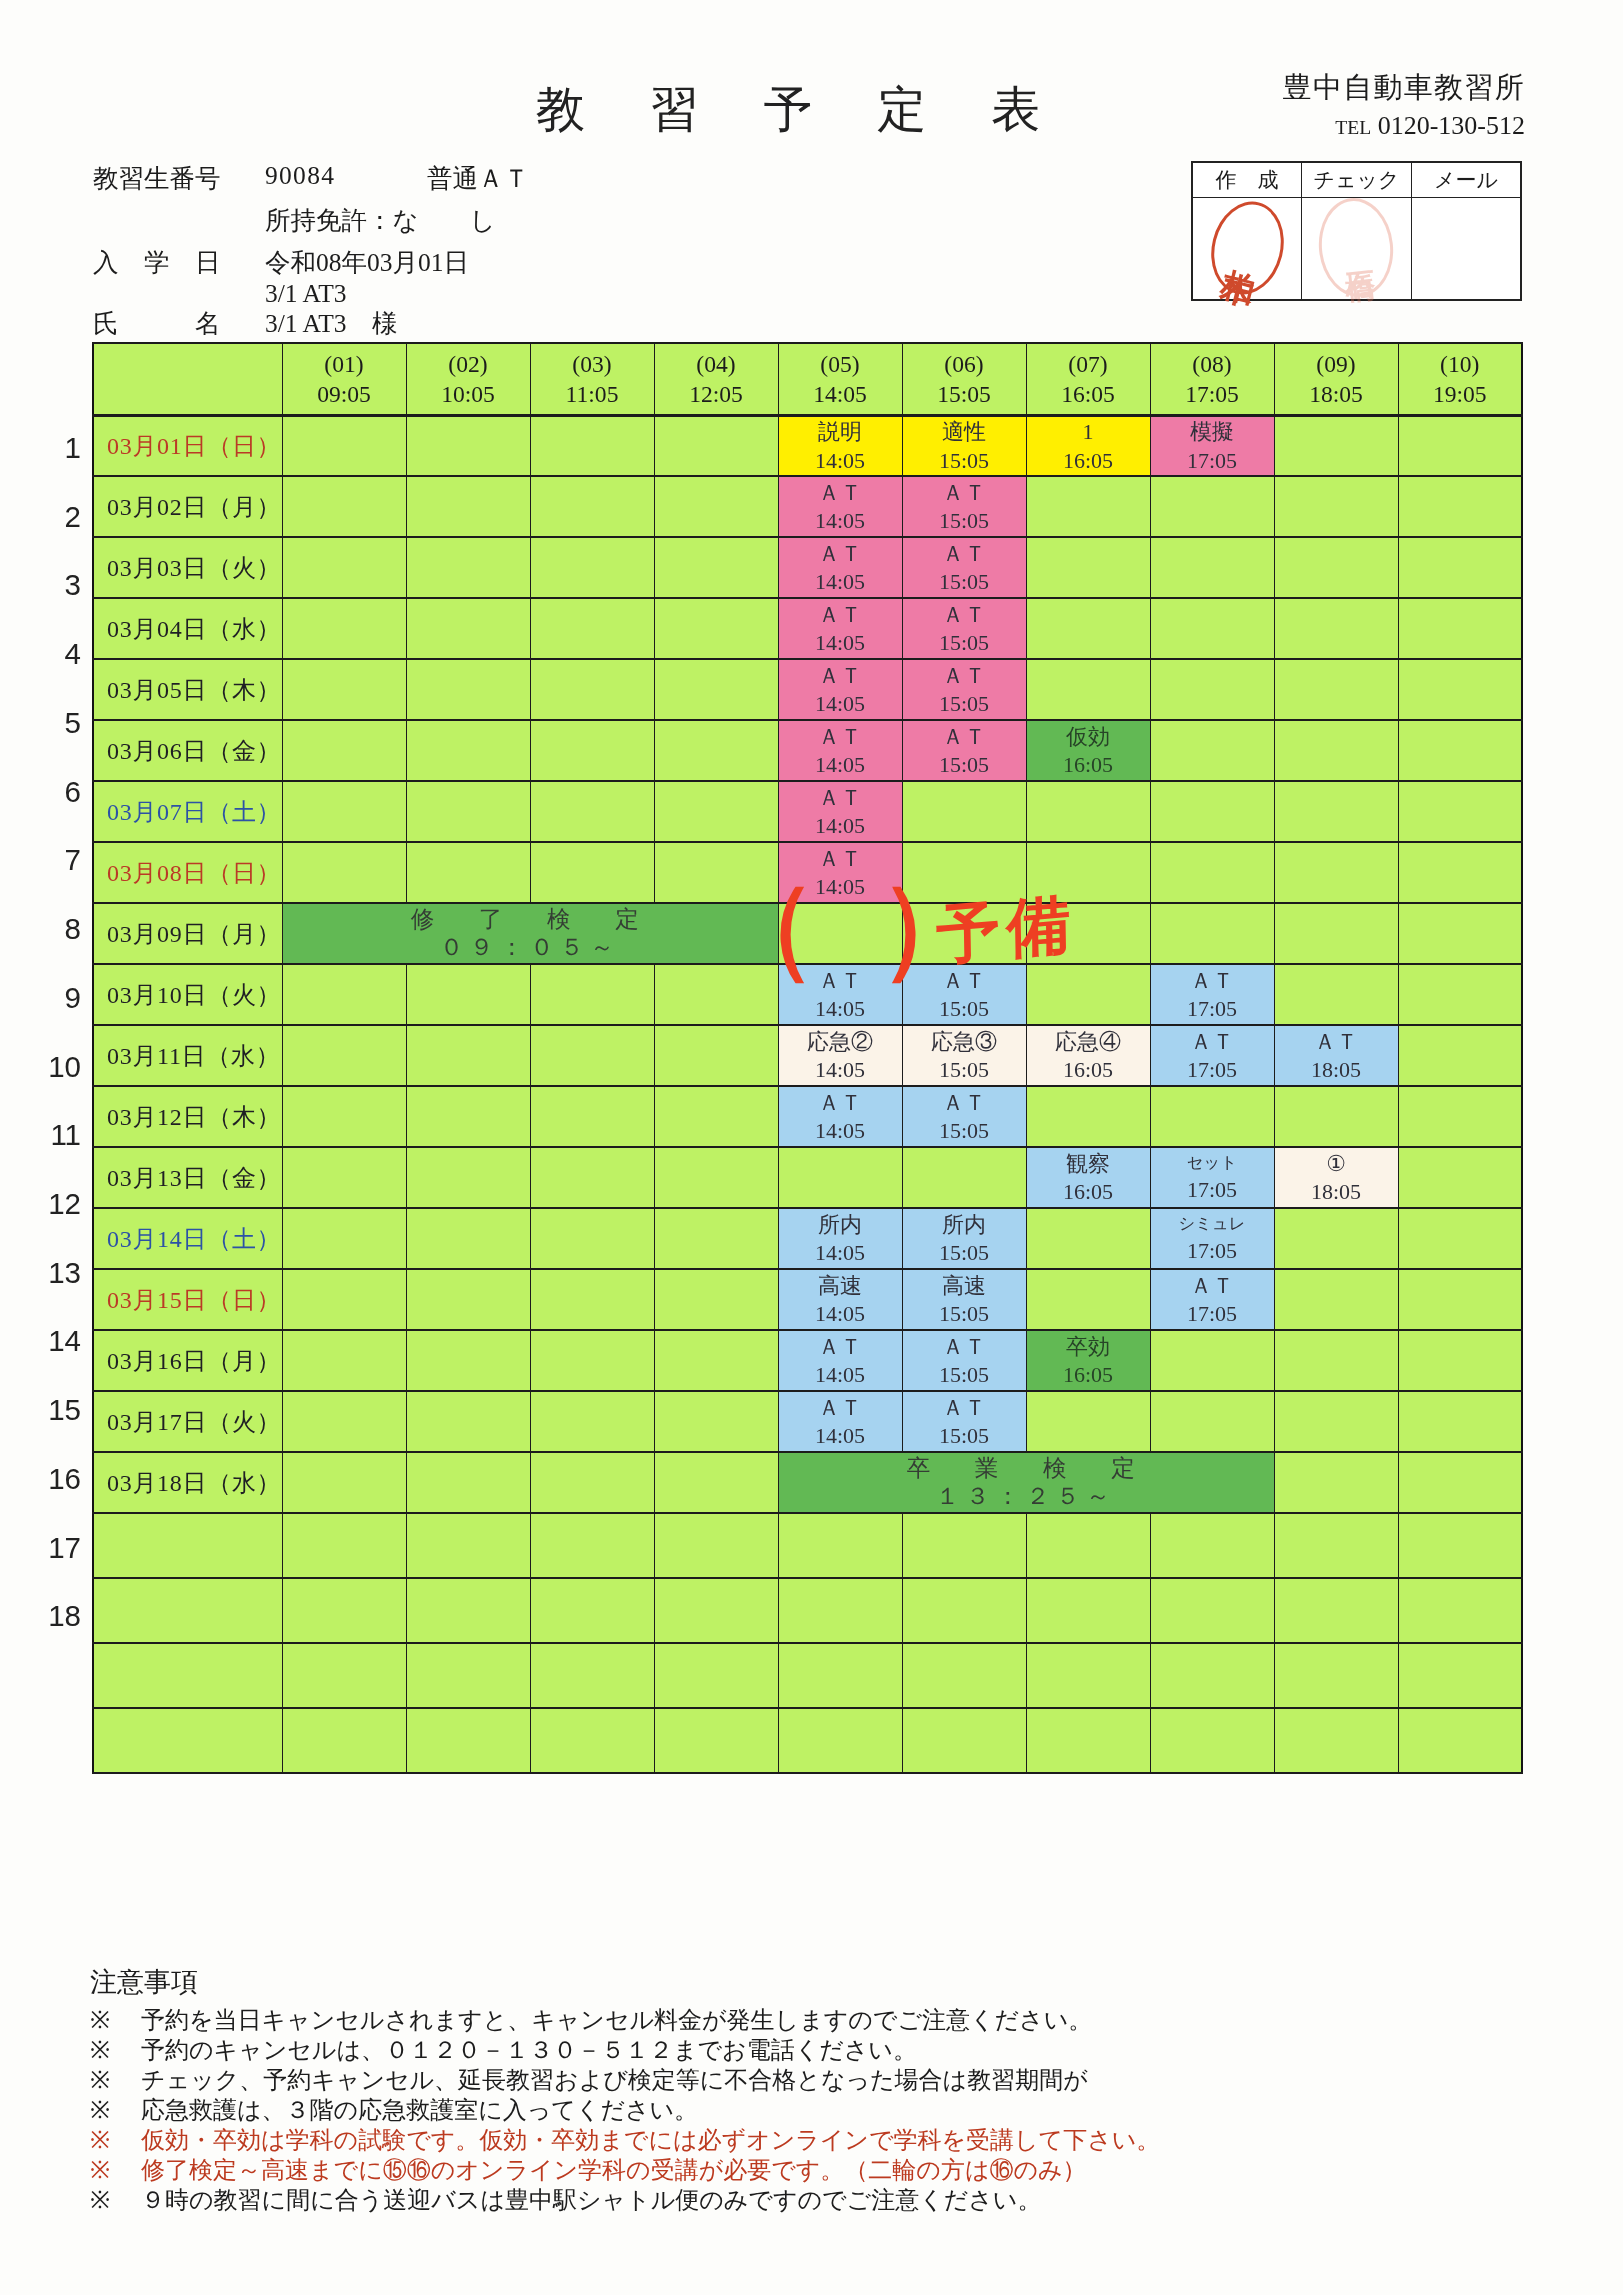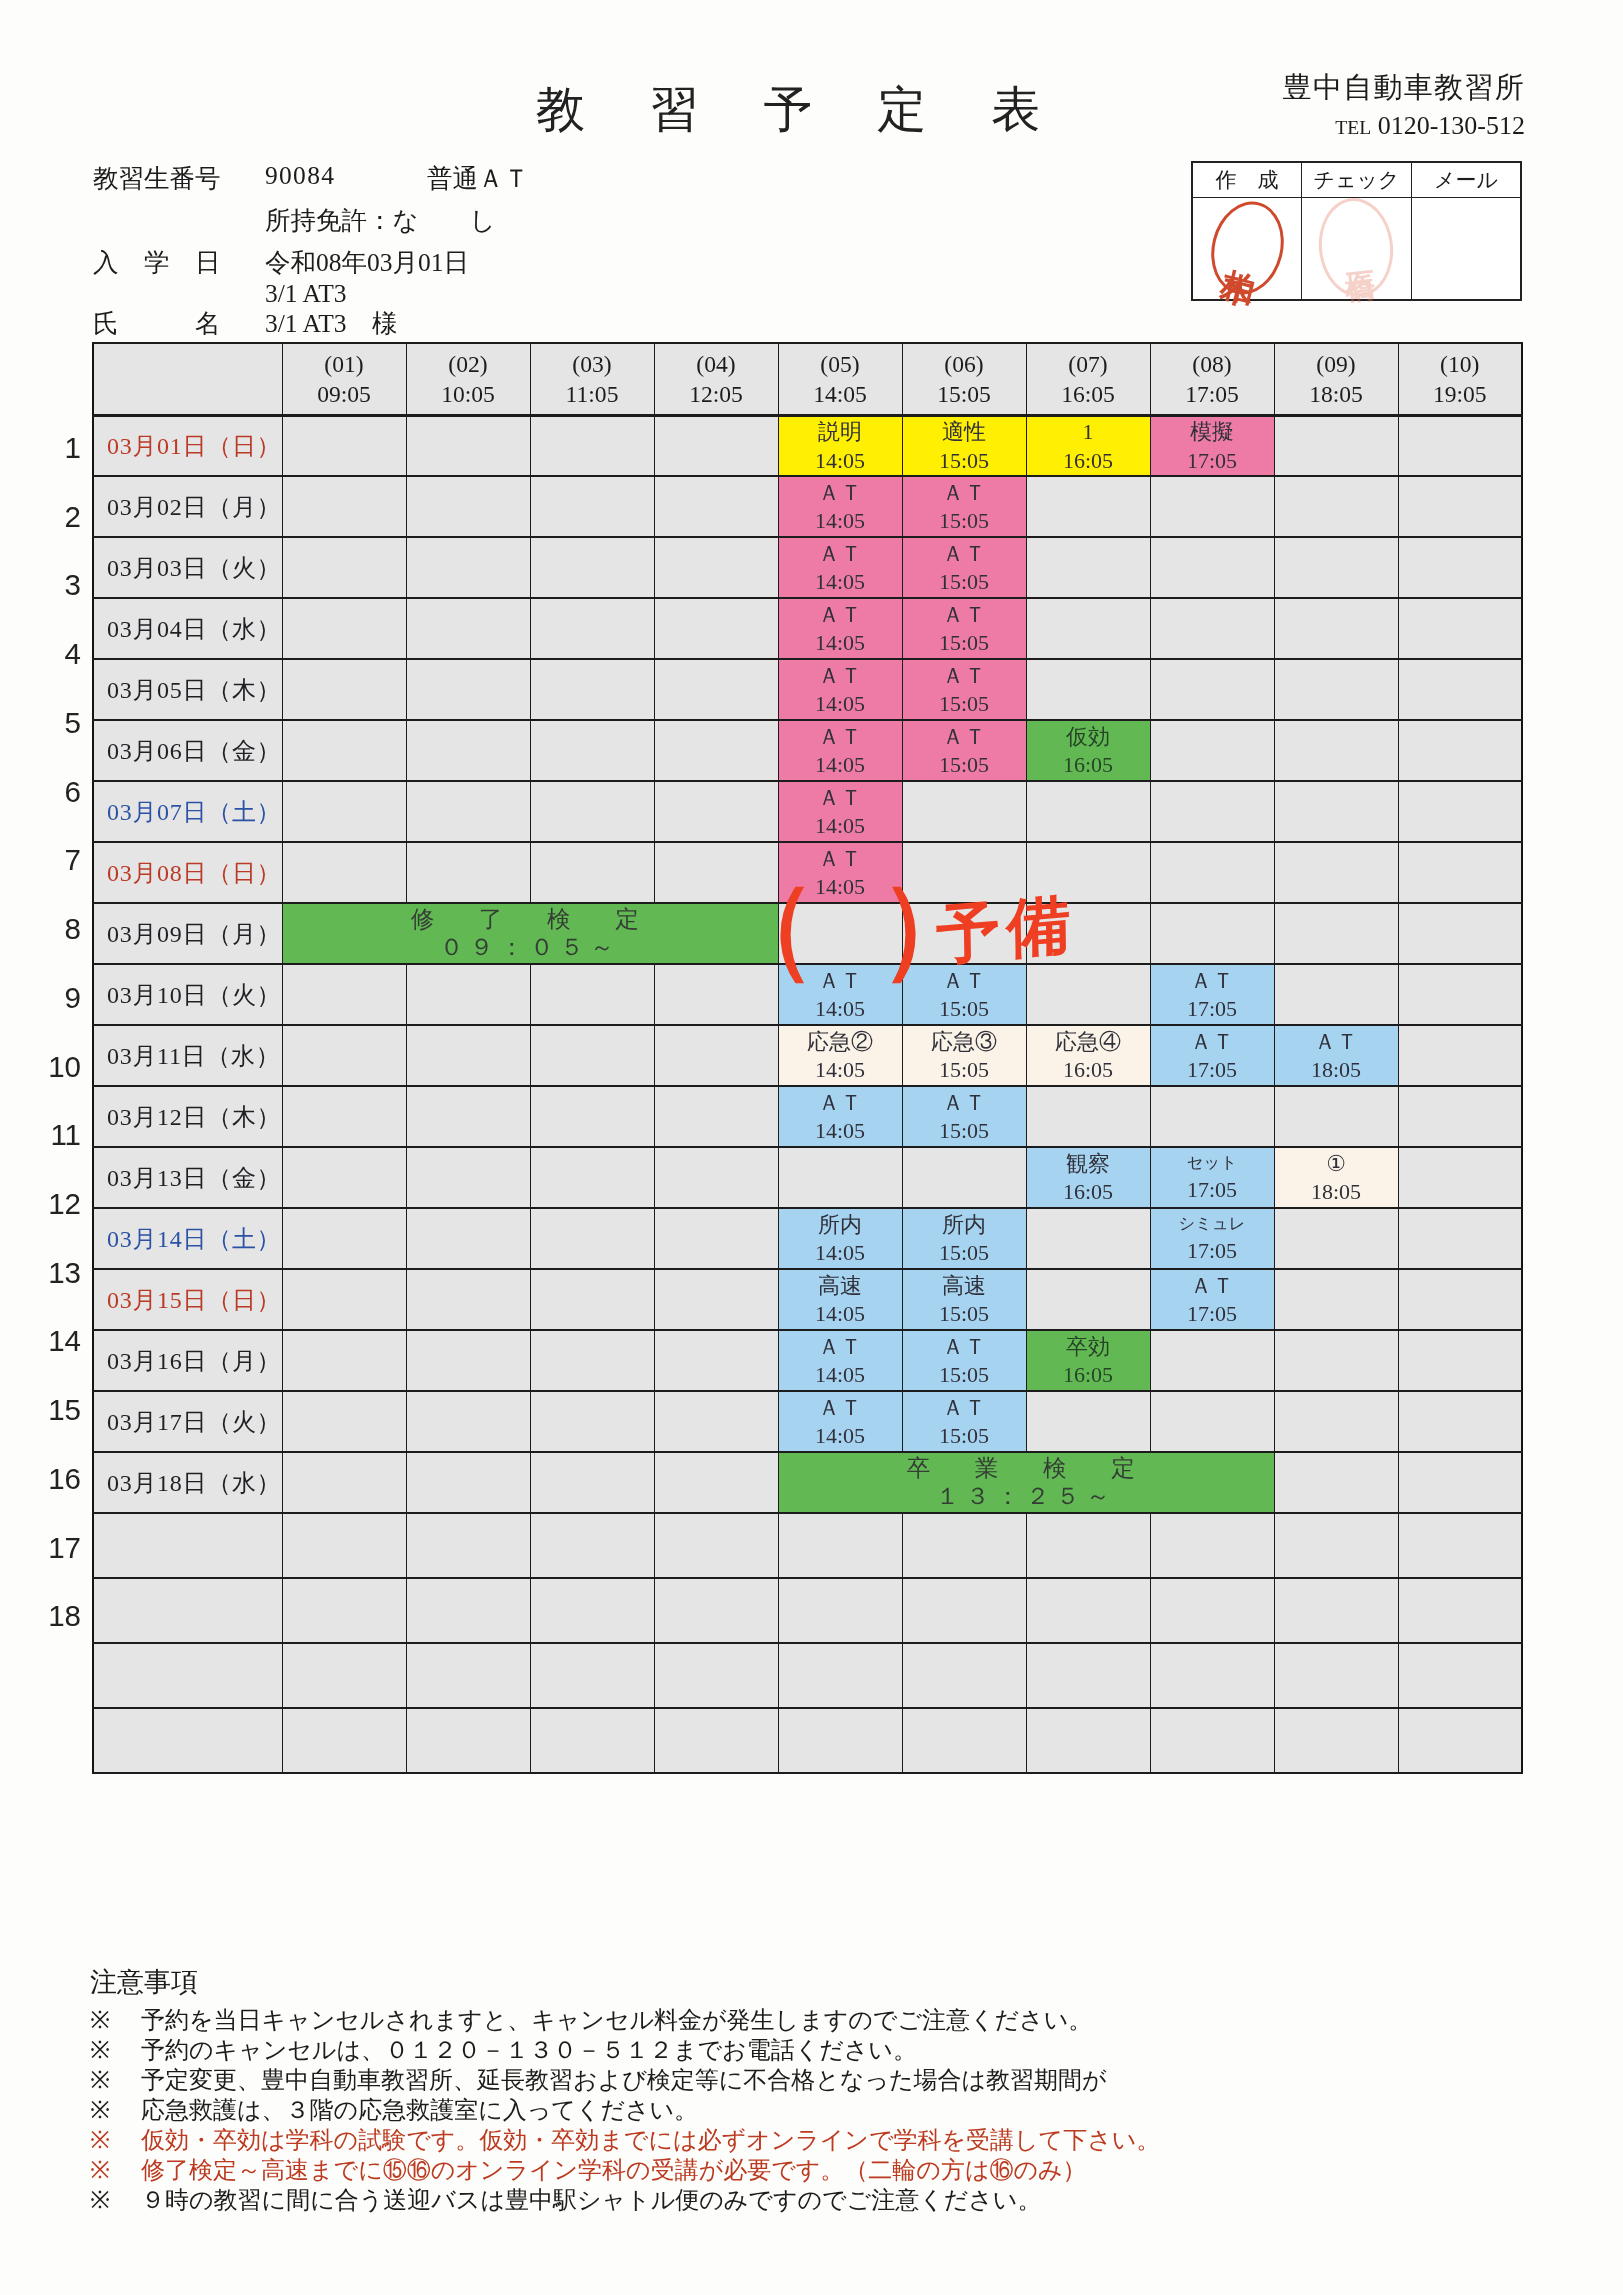--- a/index.html
+++ b/index.html
@@ -51,21 +51,21 @@
   .hanko2{
     width:68px; height:93px; border:3.3px solid #e2765d; color:#e2765d;
     font-size:30px; transform:rotate(-6deg); opacity:.33;
   }
   .created{
     position:absolute; right:99px; top:292px; font-size:26px; white-space:pre;
   }
   
   .grid{
     position:absolute; left:92px; top:342px; width:1428px;
-    border-collapse:collapse; table-layout:fixed; background:#e5e5e5;
+    border-collapse:collapse; table-layout:fixed; background:#bef264;
     border:2.6px solid #141414;
   }
   .grid th,.grid td{
     border:1.3px solid #1c1c1c; border-top-width:2px; border-bottom-width:2px;
     padding:0; overflow:hidden;
   }
   .grid thead th{border-bottom-width:3.3px;}
   .grid thead tr{height:72px;}
   .grid tbody tr.r{height:61px;}
   .grid tbody tr.e{height:65px;}
@@ -719,21 +719,21 @@
         <div class="nrow">
           <span class="mk">※</span>
           <span class="tx">予約を当日キャンセルされますと、キャンセル料金が発生しますのでご注意ください。</span>
         </div>
         <div class="nrow">
           <span class="mk">※</span>
           <span class="tx">予約のキャンセルは、０１２０－１３０－５１２までお電話ください。</span>
         </div>
         <div class="nrow">
           <span class="mk">※</span>
-          <span class="tx">予定変更、豊中自動車教習所、延長教習および検定等に不合格となった場合は教習期間が</span>
+          <span class="tx">チェック、予約キャンセル、延長教習および検定等に不合格となった場合は教習期間が</span>
         </div>
         <div class="nrow">
           <span class="mk">※</span>
           <span class="tx">応急救護は、３階の応急救護室に入ってください。</span>
         </div>
         <div class="nrow nred">
           <span class="mk">※</span>
           <span class="tx">仮効・卒効は学科の試験です。仮効・卒効までには必ずオンラインで学科を受講して下さい。</span>
         </div>
         <div class="nrow nred">

